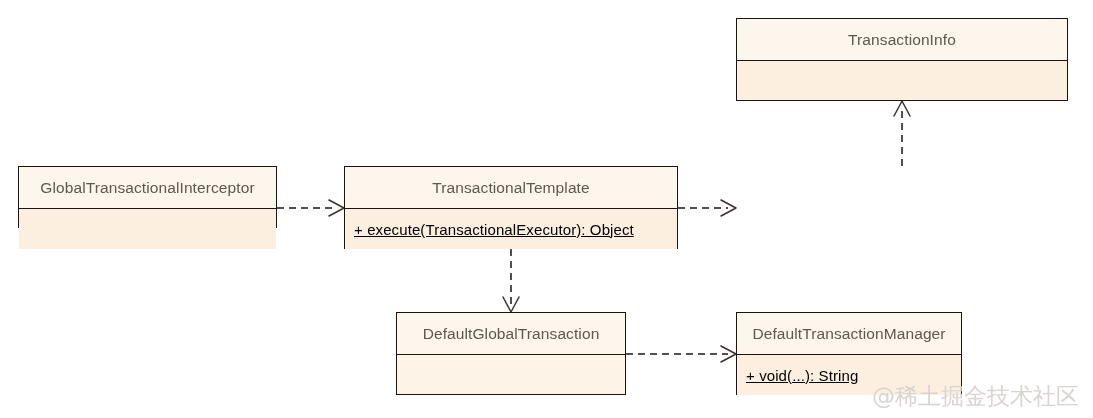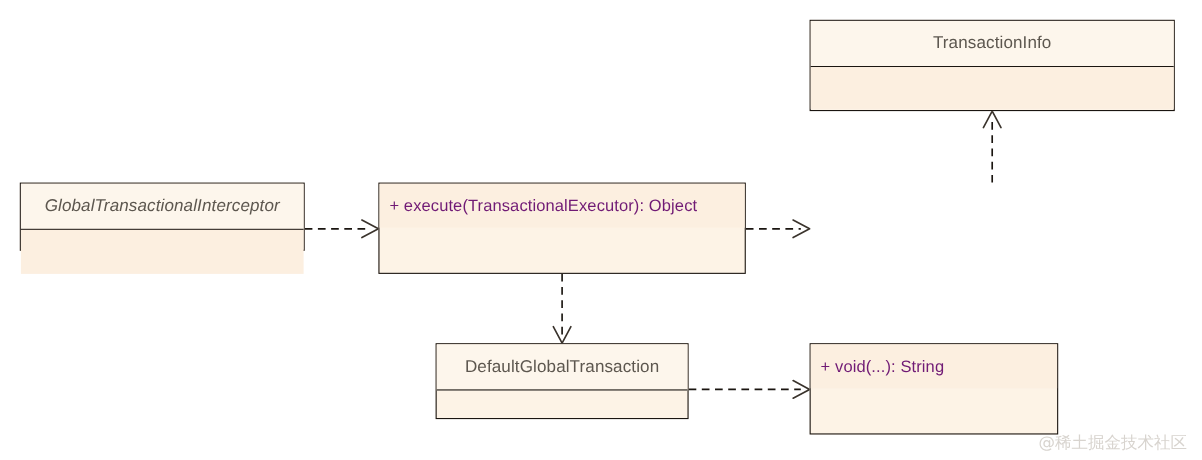--- a/index.html
+++ b/index.html
@@ -63,40 +63,41 @@
     background: #fcefe0;
     display: flex;
     align-items: center;
     padding-left: 9px;
     height: 40px;
     overflow: hidden;
   }
 
   .uml-member {
     font-size: 15px;
-    color: #701a75;
+    color: #000000;
     white-space: nowrap;
     letter-spacing: 0.1px;
+    text-decoration: underline;
   }
 
   
   #box-transaction-info        { left: 736px; top: 18px;  width: 332px; height: 83px; }
   #box-transaction-info .uml-class-body { height: 38px; }
 
-  #box-global-interceptor      { left: 18px;  top: 166px; width: 259px; height: 62px; font-style: italic; }
+  #box-global-interceptor      { left: 18px;  top: 166px; width: 259px; height: 62px; }
   #box-transactional-template  { left: 344px; top: 166px; width: 334px; height: 83px; }
   #box-transactional-executor  { left: 736px; top: 166px; width: 332px; height: 83px; }
-  #box-default-global-trans    { left: 396px; top: 312px; width: 230px; height: 69px; }
+  #box-default-global-trans    { left: 396px; top: 312px; width: 230px; height: 83px; }
   #box-default-trans-manager   { left: 736px; top: 312px; width: 226px; height: 83px; }
 
   .watermark {
     position: absolute;
     right: 14px;
     bottom: 6px;
-    font-size: 15px;
+    font-size: 23px;
     color: #d8d4cf;
     font-family: "DejaVu Sans", sans-serif;
     white-space: nowrap;
     user-select: none;
   }
 
   .edge-line {
     stroke: #1a1510;
     stroke-width: 1.5;
     fill: none;
@@ -155,33 +156,39 @@
   <div class="uml-class" id="box-global-interceptor">
     <div class="uml-class-header">
       <span class="uml-class-name">GlobalTransactionalInterceptor</span>
     </div>
     <div class="uml-class-body uml-body-empty">
       
     </div>
   </div>
 
   <div class="uml-class" id="box-transactional-template">
+    <div class="uml-class-header">
+      <span class="uml-class-name">TransactionalTemplate</span>
+    </div>
     <div class="uml-class-body">
       <span class="uml-member">+ execute(TransactionalExecutor): Object</span>
     </div>
   </div>
 
 
   <div class="uml-class" id="box-default-global-trans">
     <div class="uml-class-header">
       <span class="uml-class-name">DefaultGlobalTransaction</span>
     </div>
   </div>
 
   <div class="uml-class" id="box-default-trans-manager">
+    <div class="uml-class-header">
+      <span class="uml-class-name">DefaultTransactionManager</span>
+    </div>
     <div class="uml-class-body">
       <span class="uml-member">+ void(...): String</span>
     </div>
   </div>
 
   <div class="watermark">@稀土掘金技术社区</div>
 
 </div>
 
 </body></html>

